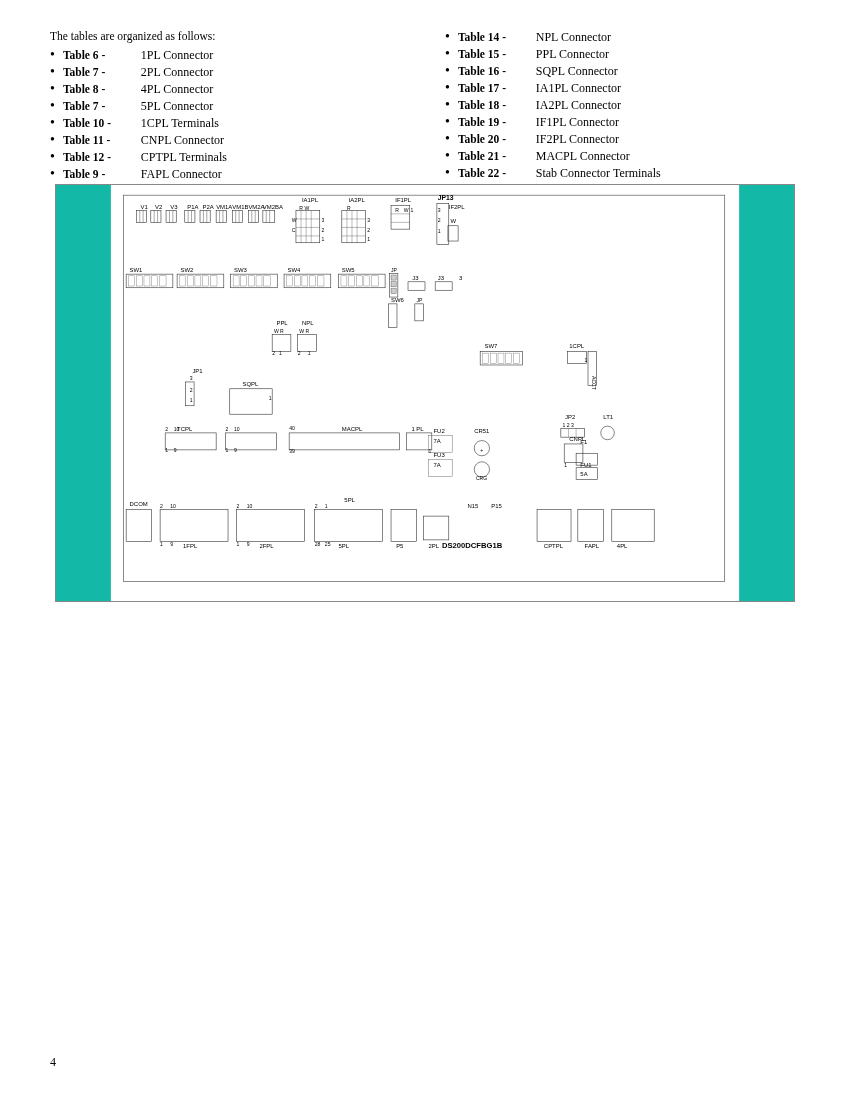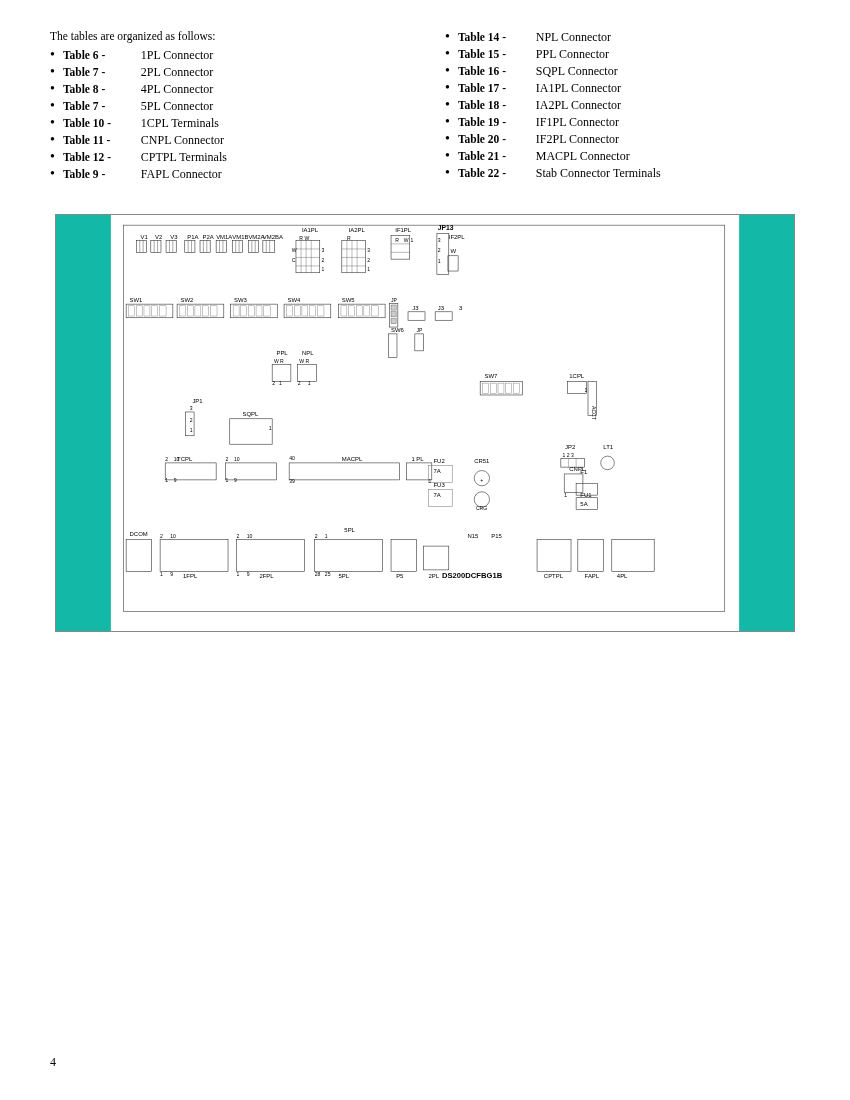--- a/index.html
+++ b/index.html
@@ -33,21 +33,20 @@
     }
     .header-right {
       font-weight: bold;
       font-size: 12px;
     }
 
     
     .table-list-container {
       display: flex;
       gap: 40px;
-      margin-bottom: 30px;
       font-family: Liberation Serif, serif;
     }
     .table-list-col {
       flex: 1;
     }
     .table-list-intro {
       margin-bottom: 6px;
       font-size: 11.5px;
     }
     .table-list-item {

